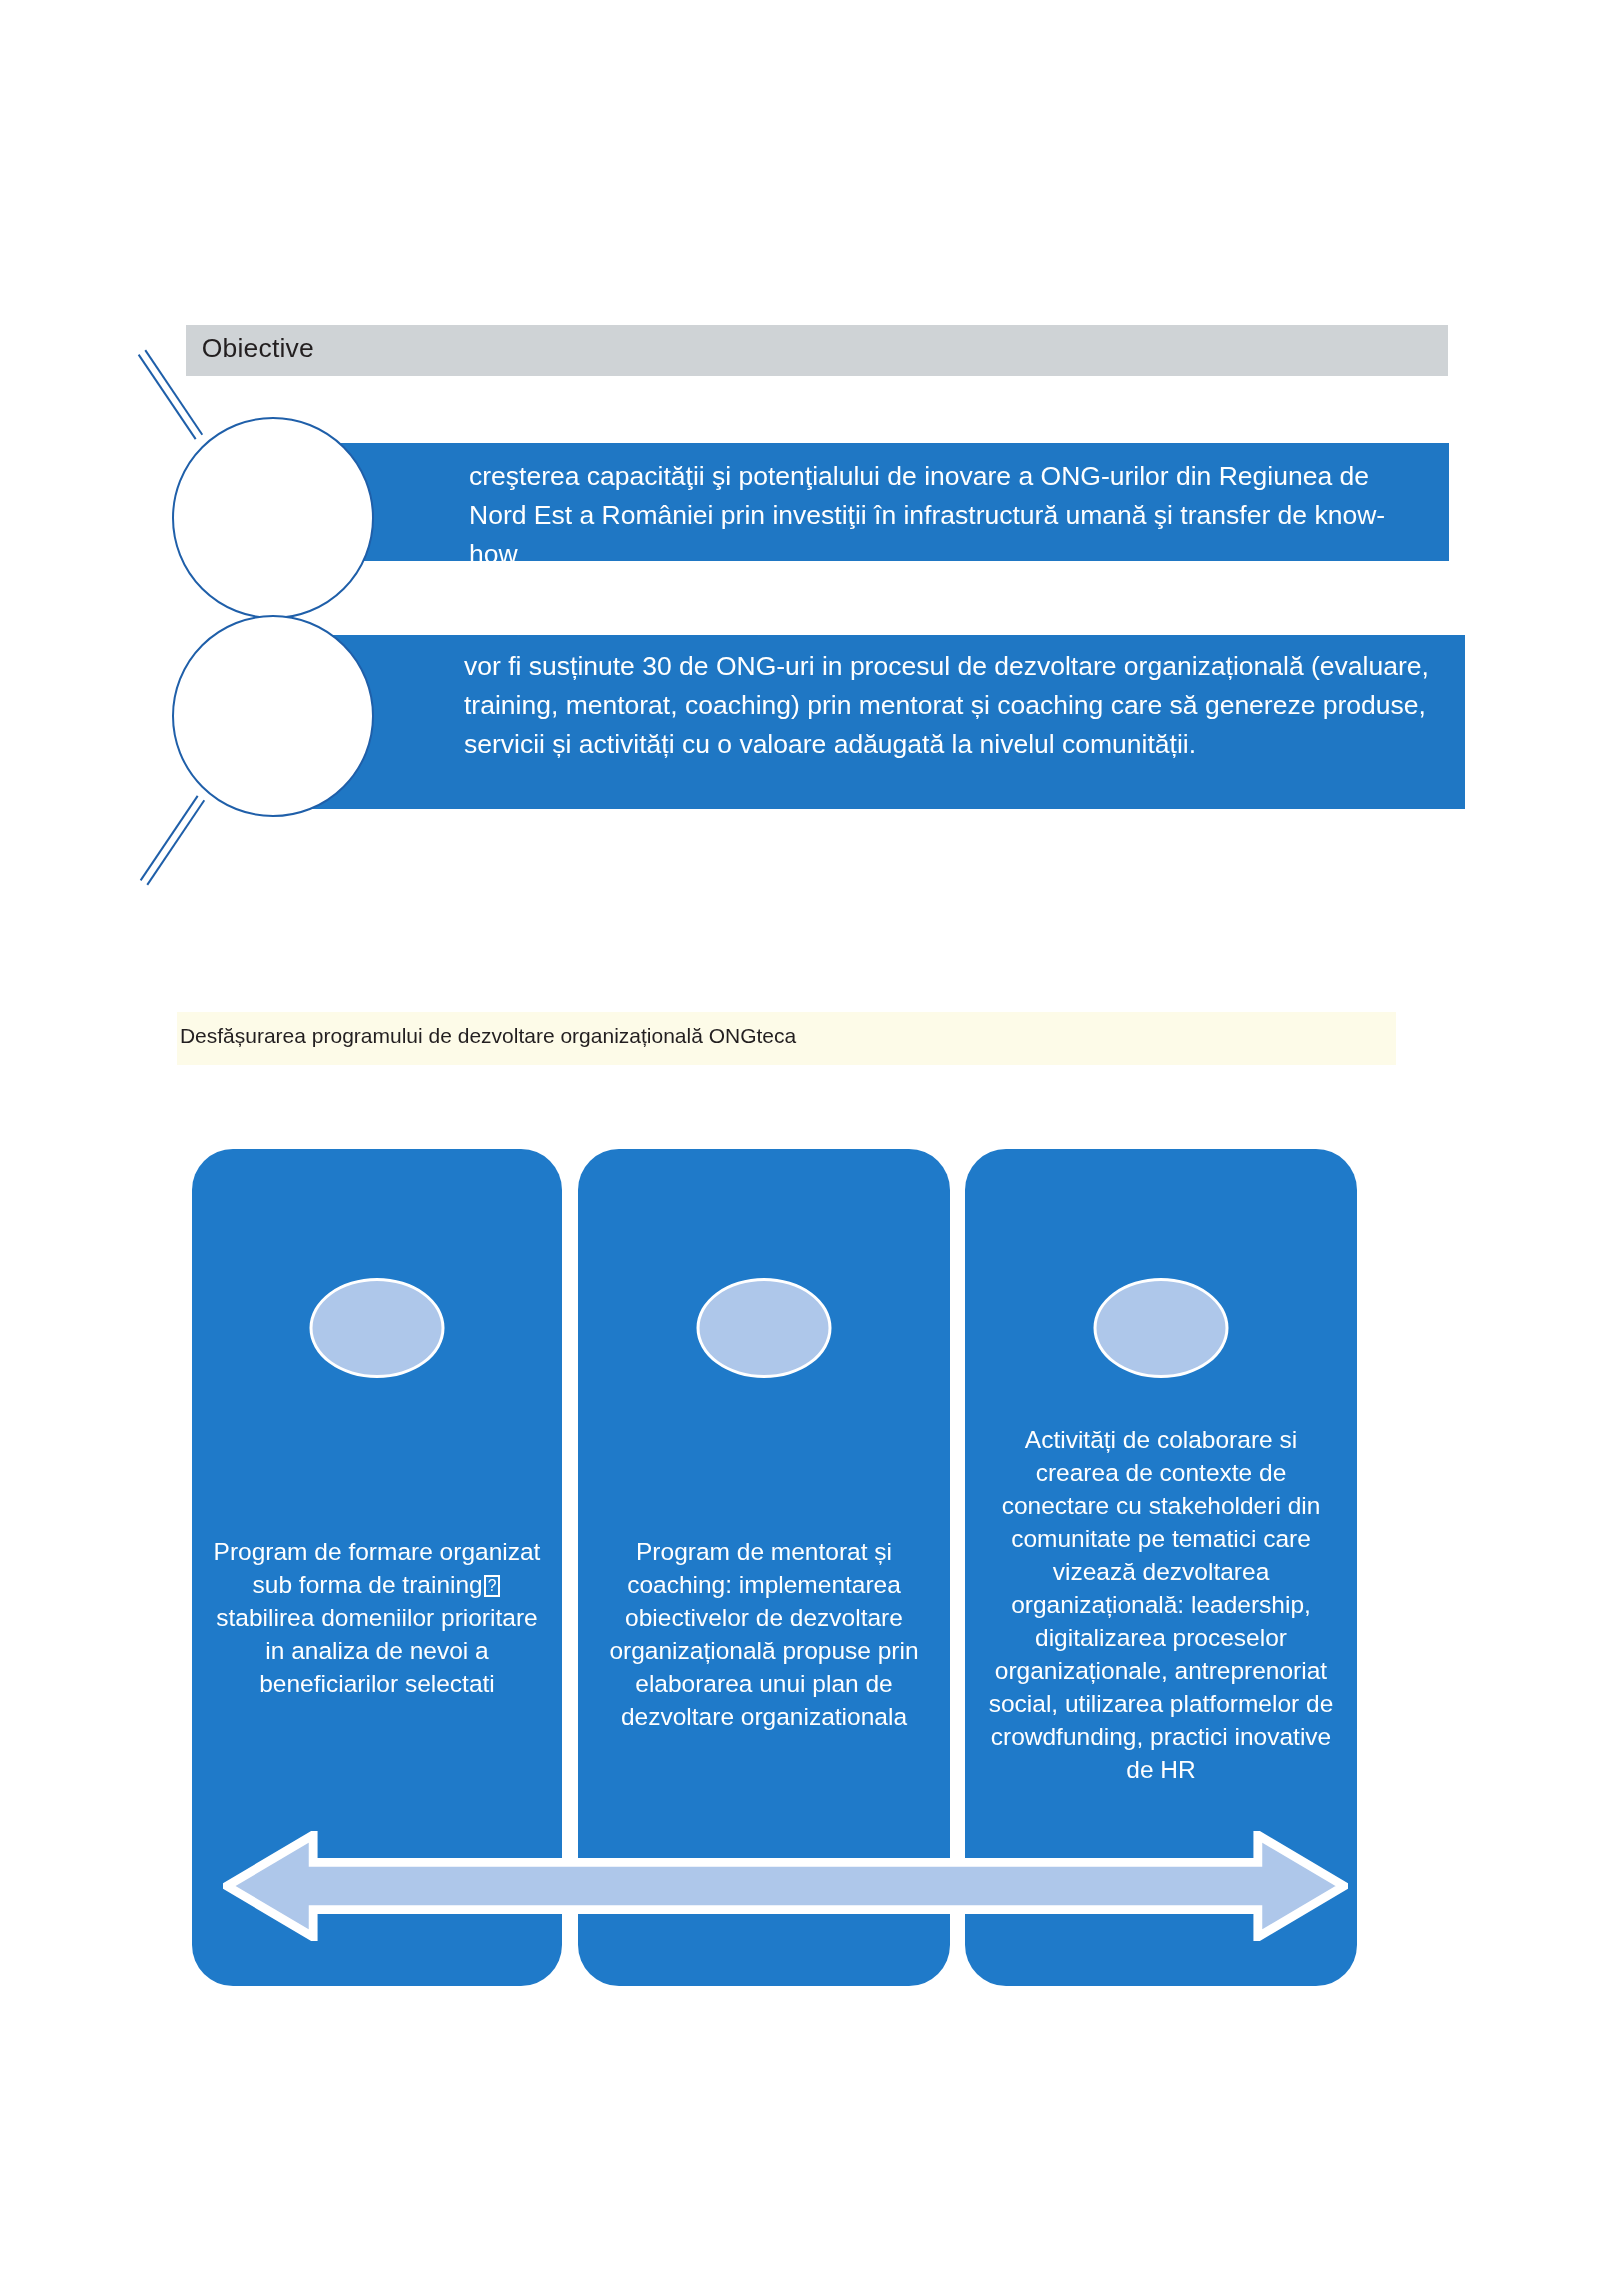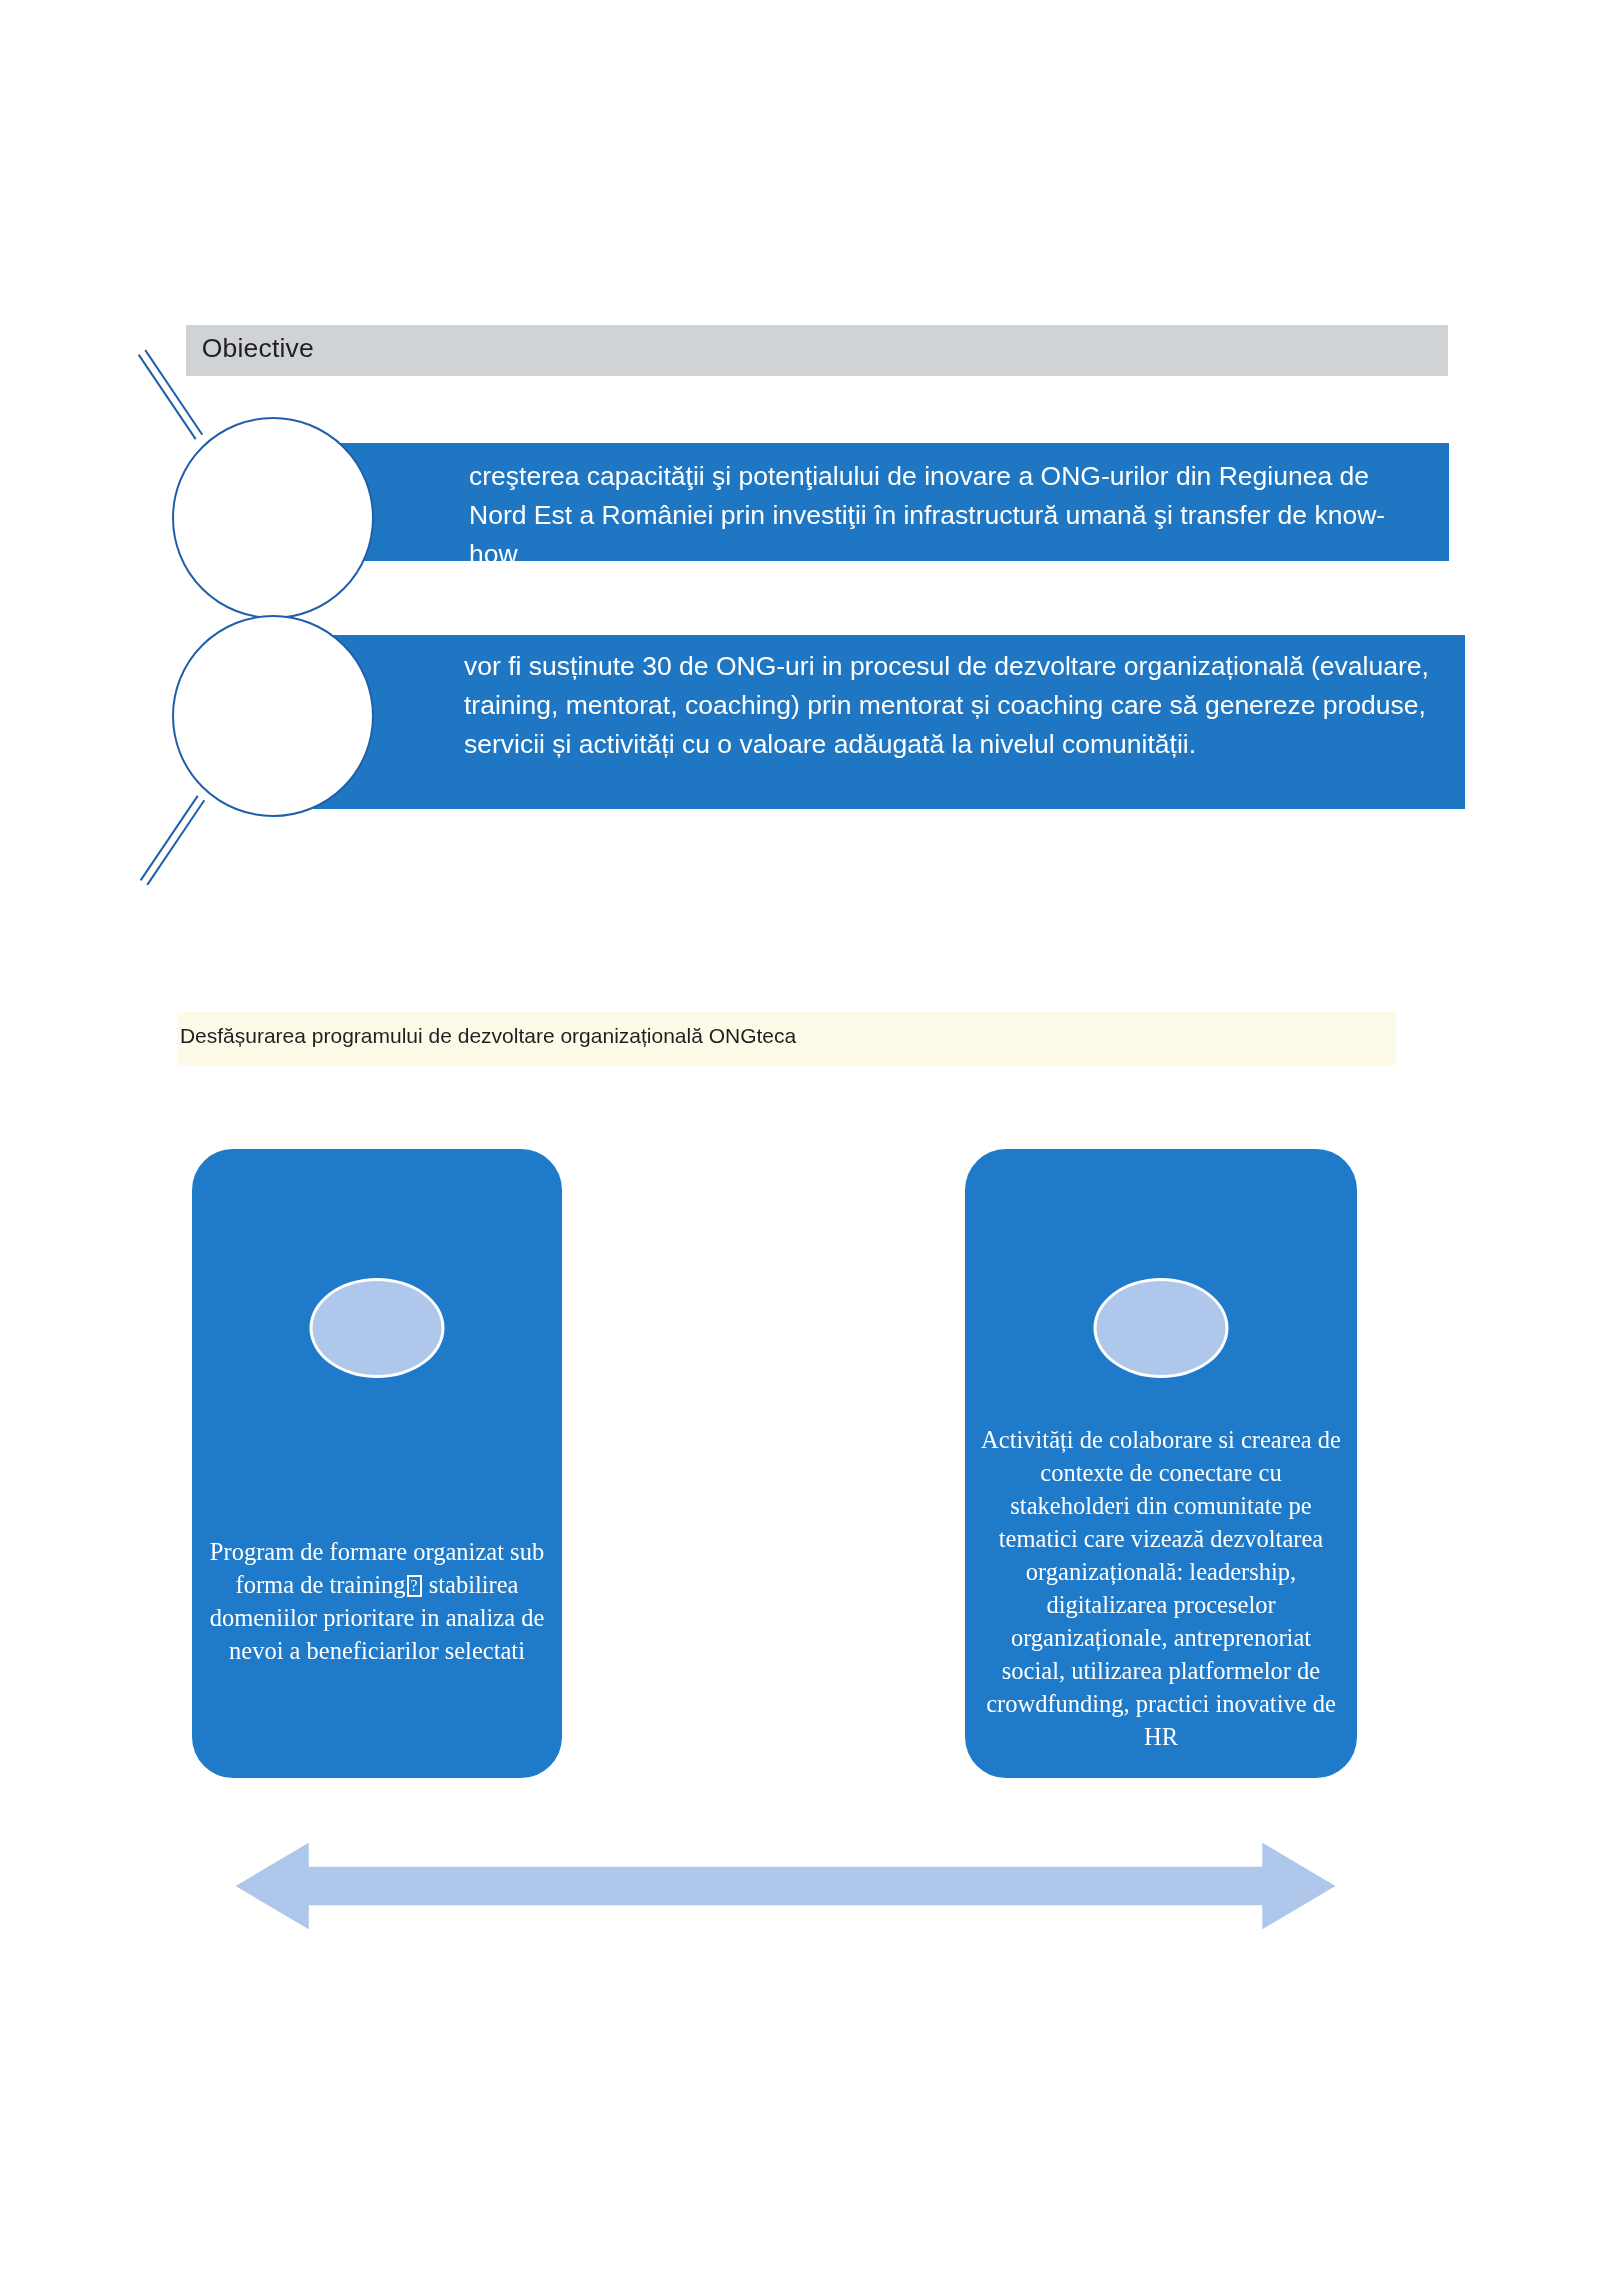--- a/index.html
+++ b/index.html
@@ -140,26 +140,25 @@
     position: absolute;
     left: 0;
     top: 0;
     width: 1620px;
     height: 2292px;
     pointer-events: none;
   }
   .card {
     position: absolute;
     top: 1149px;
-    height: 629px;
+    height: 837px;
     background: #1f7ac9;
     border-radius: 41px;
     box-sizing: border-box;
     pointer-events: auto;
-    font-family: Liberation Serif, serif;
   }
   .card-1 { left: 192px;  width: 370px; }
   .card-2 { left: 578px;  width: 372px; }
   .card-3 { left: 965px;  width: 392px; }
 
   .card-oval {
     position: absolute;
     left: 50%;
     transform: translateX(-50%);
     top: 129px;
@@ -231,20 +230,24 @@
     <div class="heading-text">Desfășurarea programului de dezvoltare organizațională ONGteca</div>
   </div>
 
   <div class="cards">
 
     <div class="card card-1">
       <div class="card-oval"></div>
       <div class="card-text"><span>Program de formare organizat sub forma de training</span><span class="glyph-box">?</span><span> stabilirea domeniilor prioritare in analiza de nevoi a beneficiarilor selectati</span></div>
     </div>
 
+    <div class="card card-2">
+      <div class="card-oval"></div>
+      <div class="card-text">Program de mentorat și coaching: implementarea obiectivelor de dezvoltare organizațională propuse prin elaborarea unui plan de dezvoltare organizationala</div>
+    </div>
 
     <div class="card card-3">
       <div class="card-oval"></div>
       <div class="card-text">Activități de colaborare si crearea de contexte de conectare cu stakeholderi din comunitate  pe tematici care vizează dezvoltarea organizațională: leadership, digitalizarea proceselor organizaționale, antreprenoriat social, utilizarea platformelor de crowdfunding, practici inovative de HR</div>
     </div>
   </div>
 
   <div class="arrow-wrap">
     <svg viewBox="0 0 1148 112" preserveAspectRatio="none">
       <polygon points="4,56 92,4 92,32 1056,32 1056,4 1144,56 1056,108 1056,80 92,80 92,108" fill="#aec7ea" stroke="#ffffff" stroke-width="9" stroke-linejoin="miter"></polygon>

